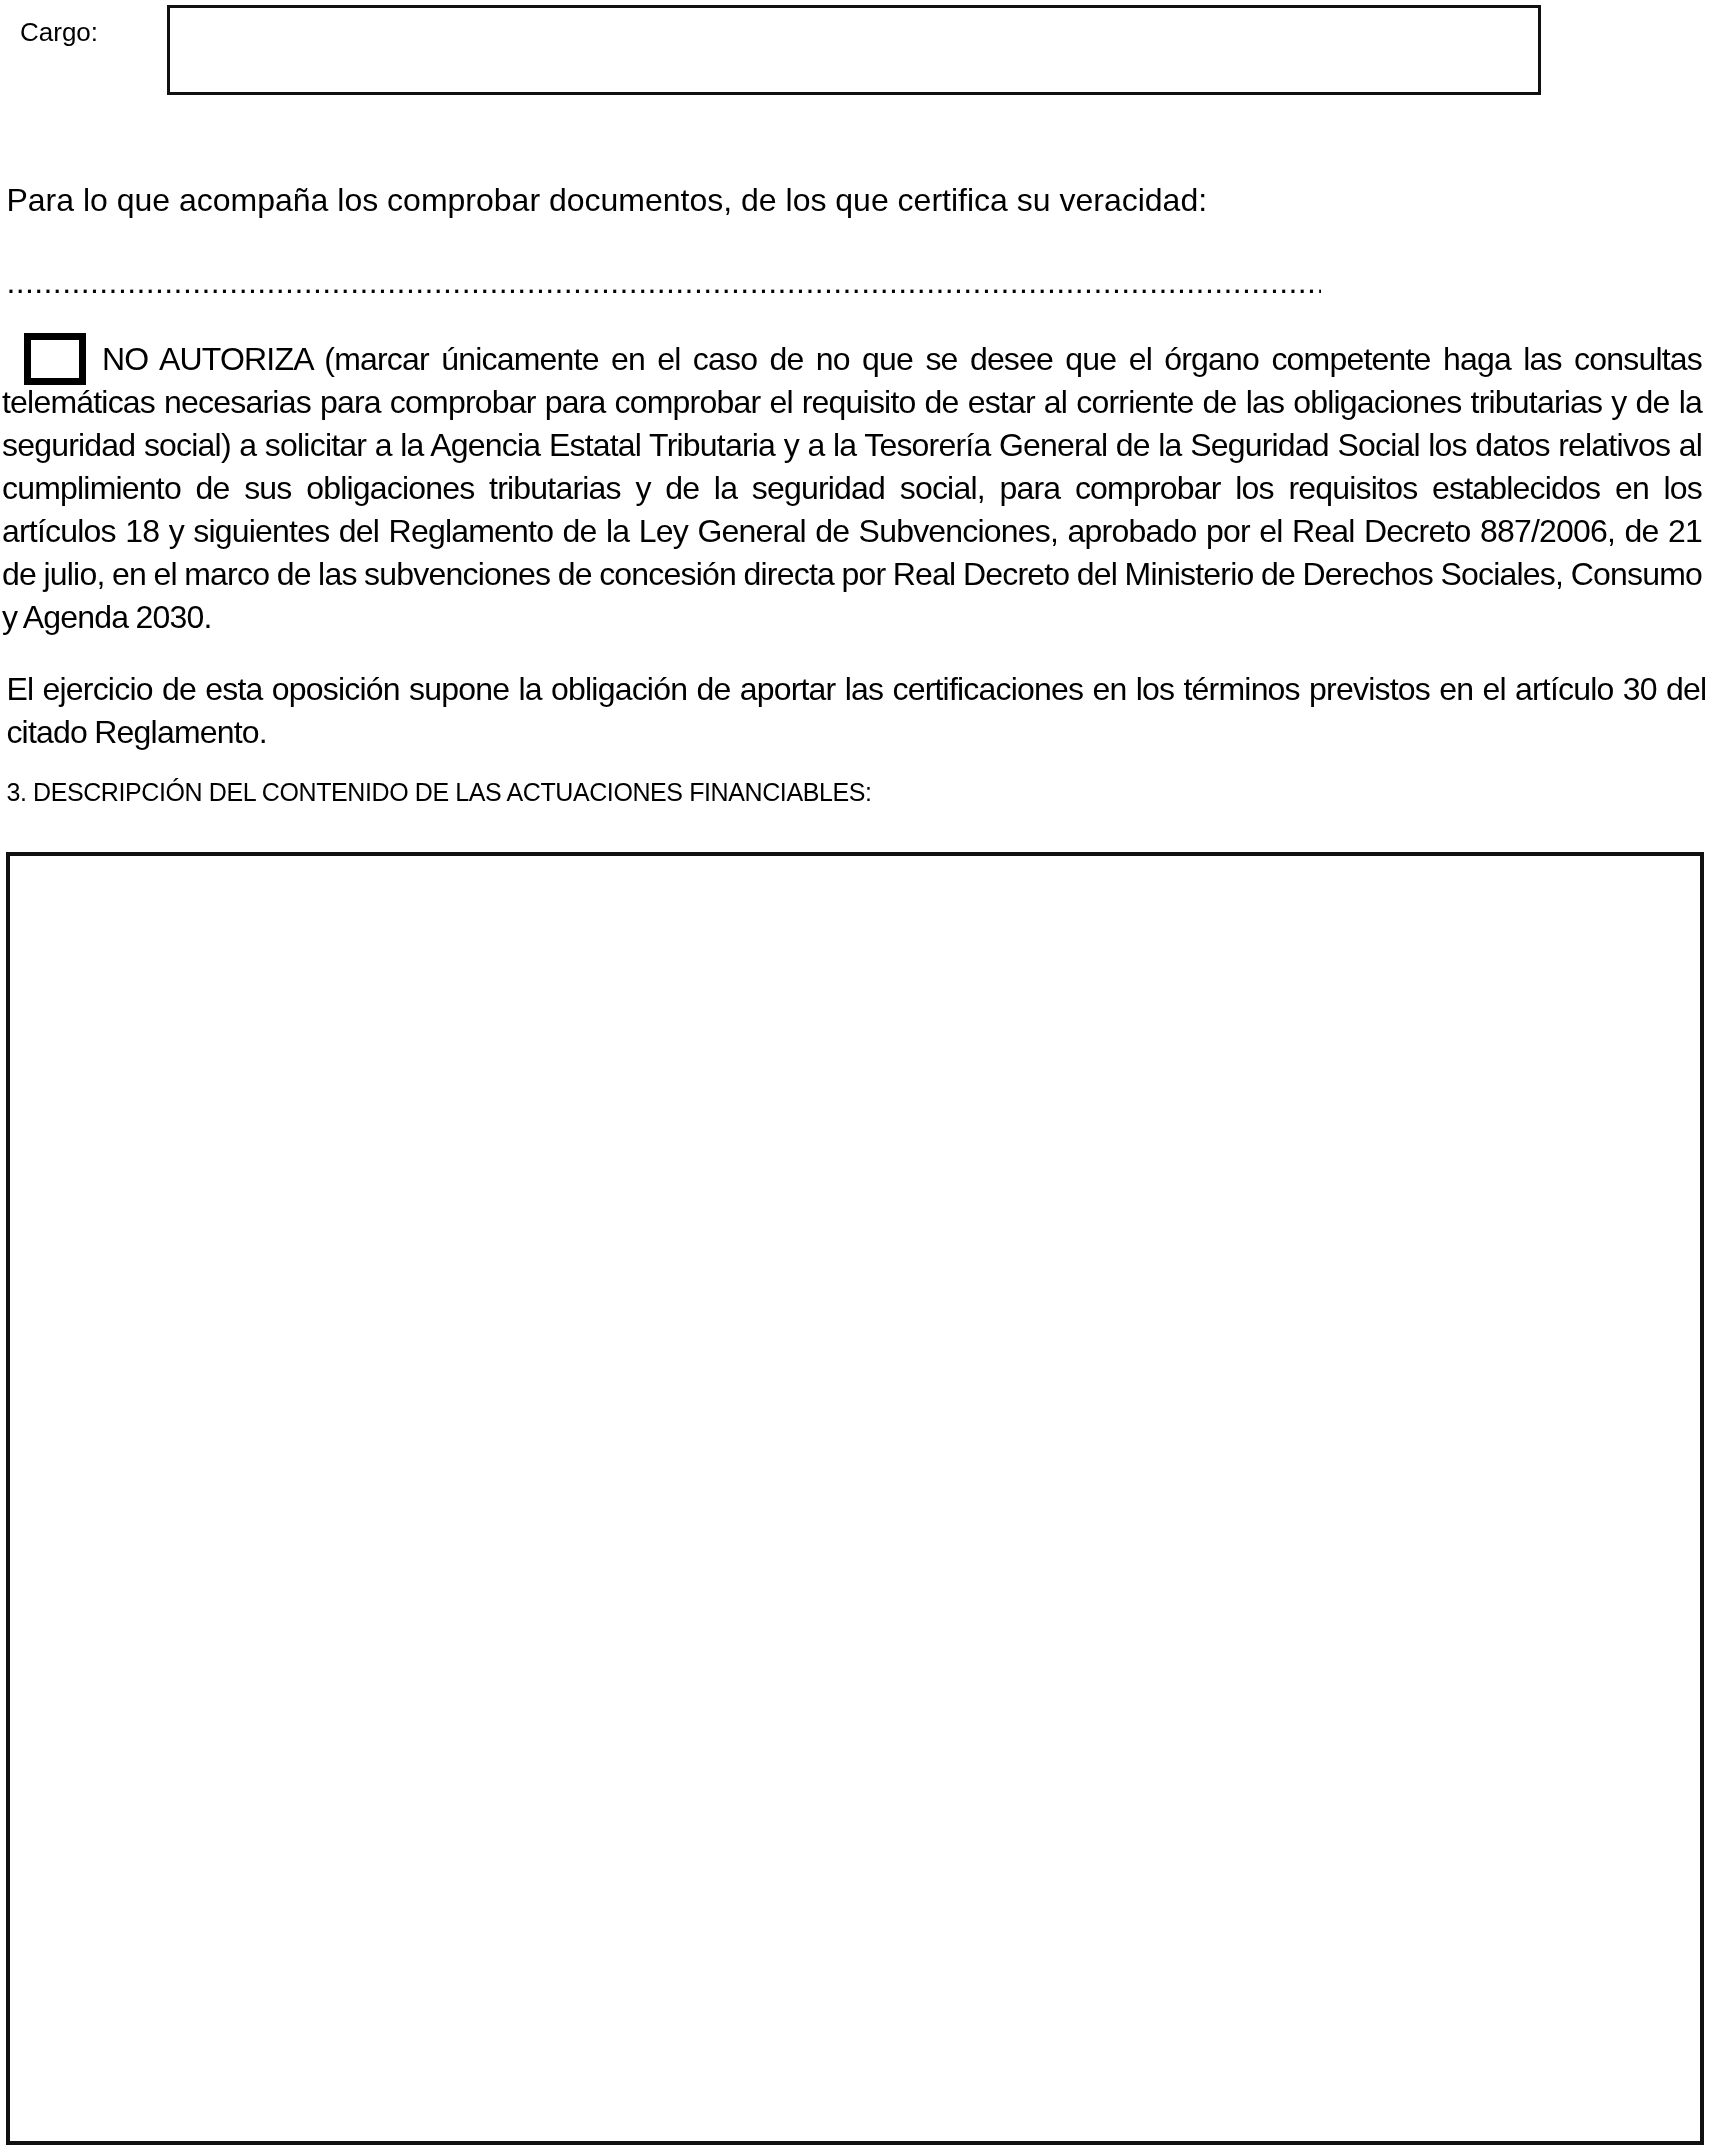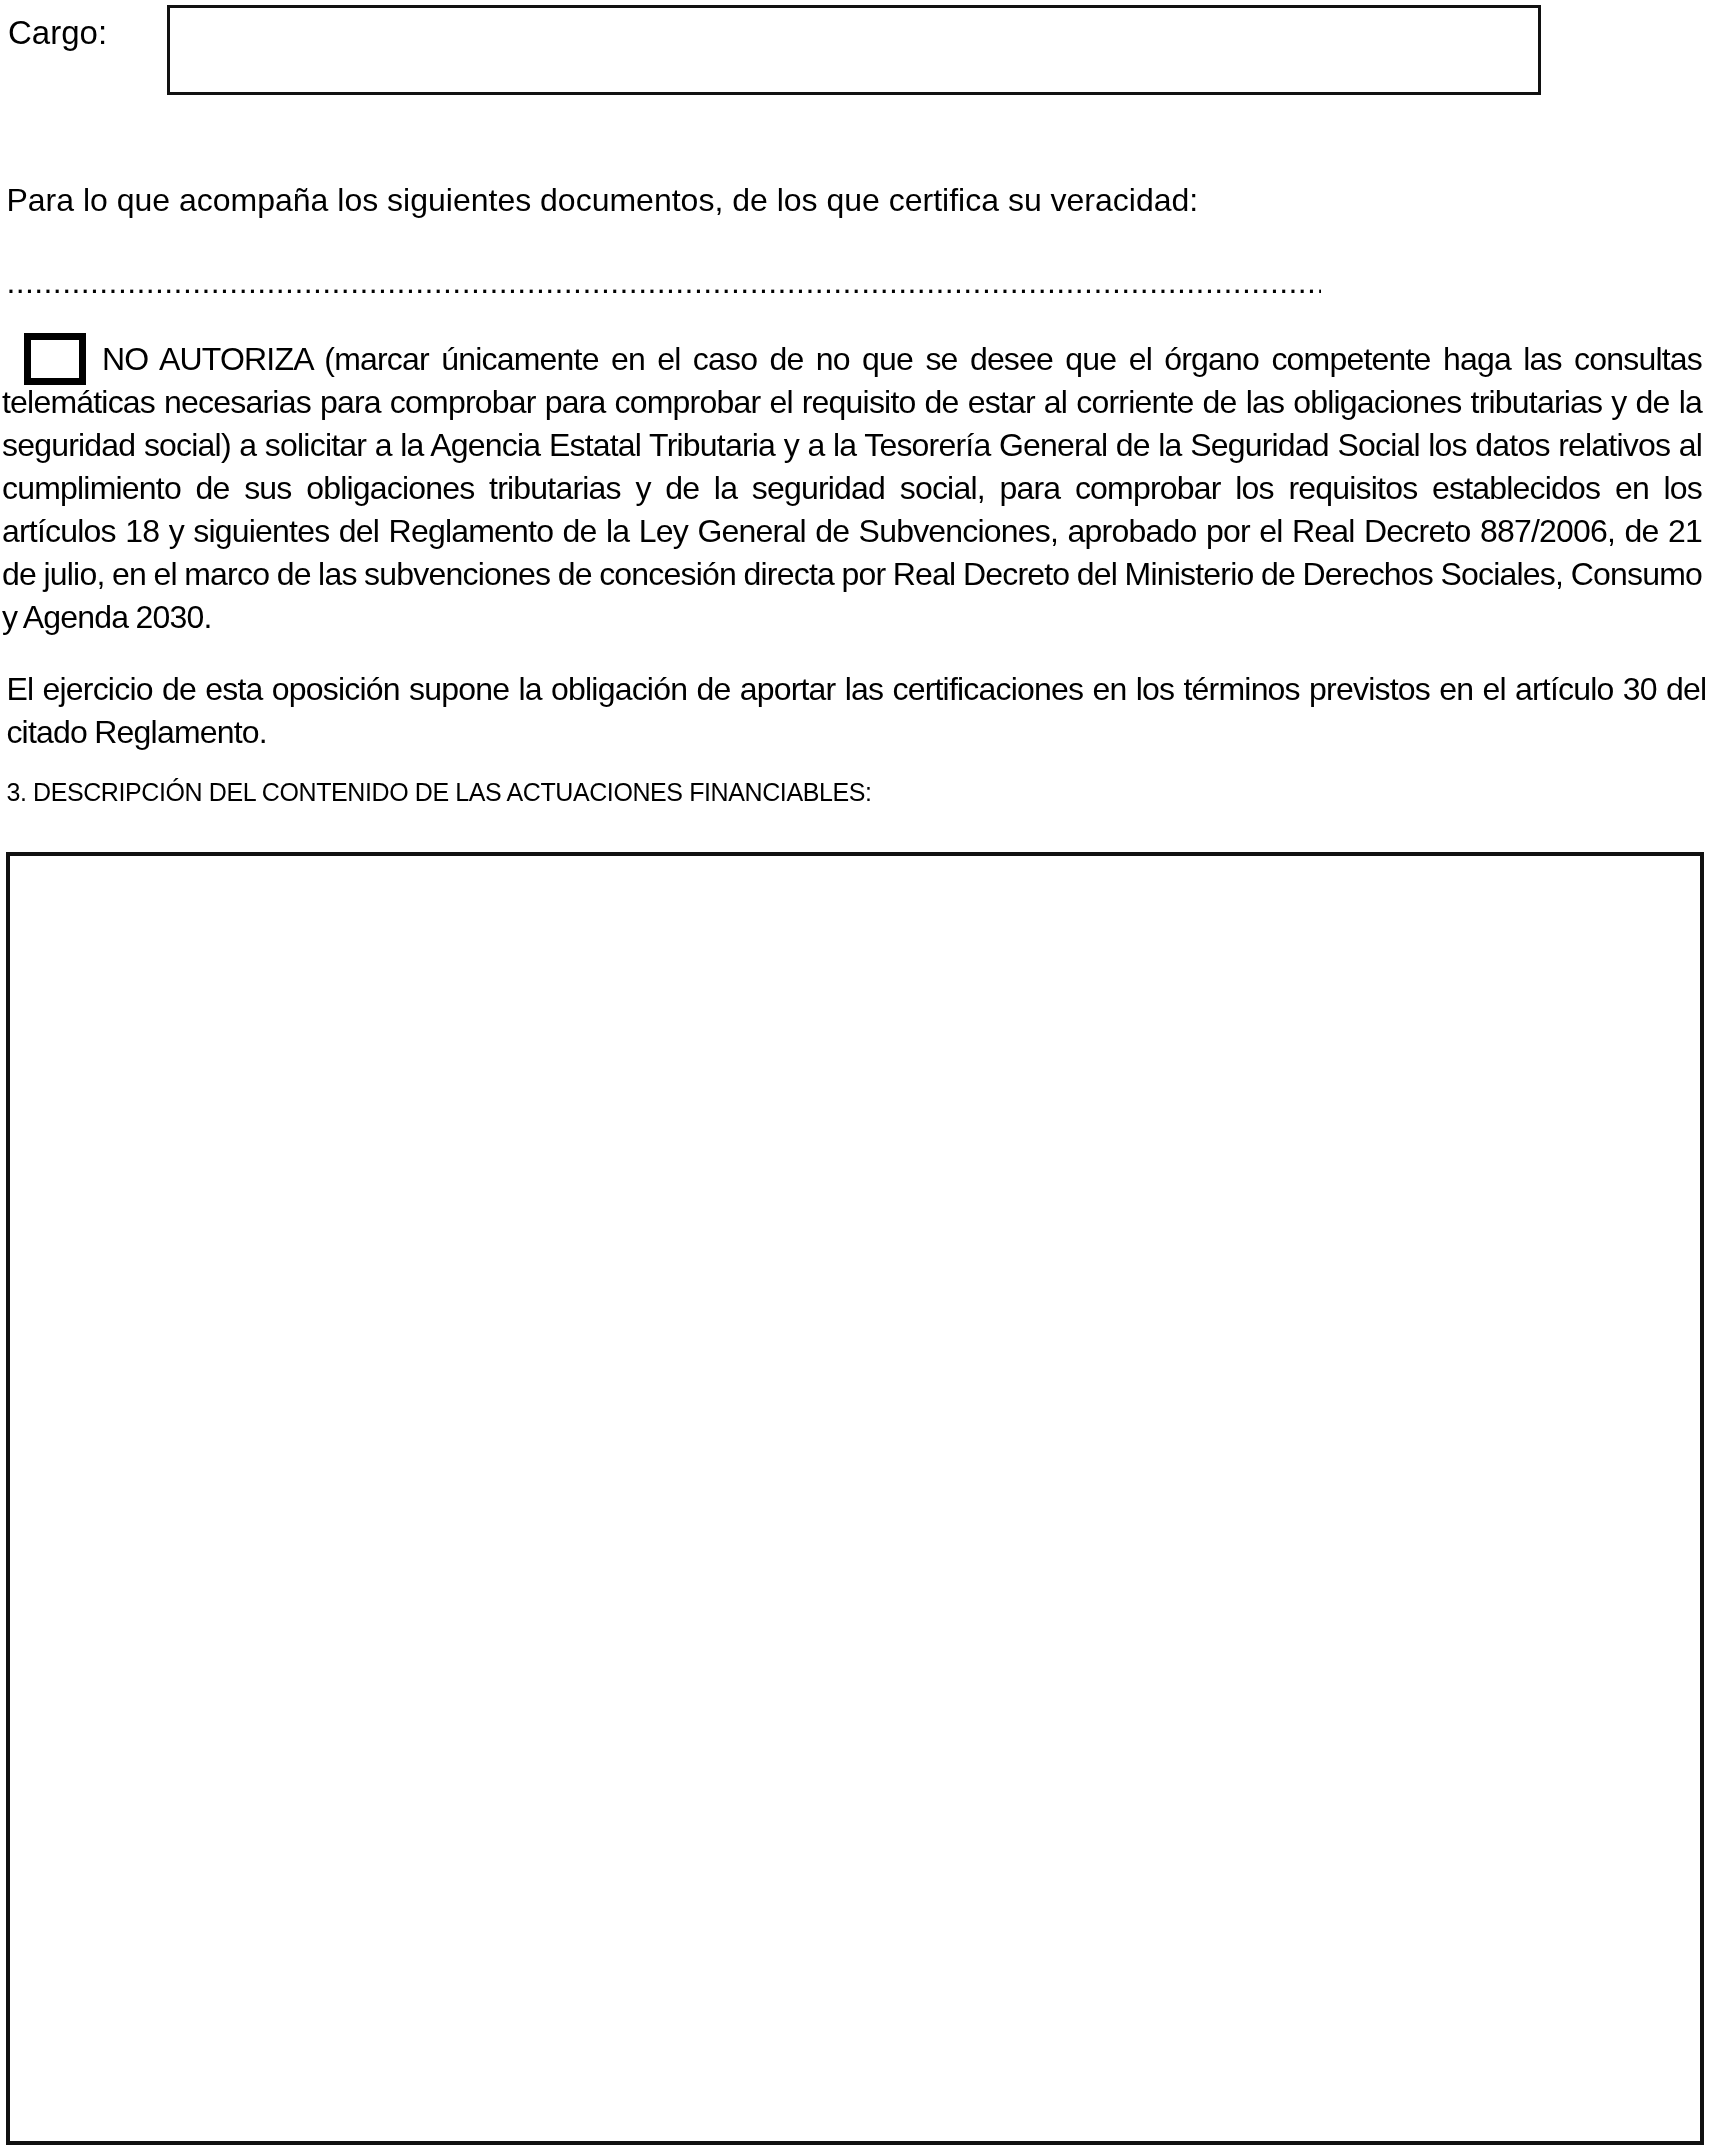--- a/index.html
+++ b/index.html
@@ -12,22 +12,22 @@
     overflow:hidden;
   }
   .page {
     position:absolute; left:0; top:0;
     width:1711px; height:2151px;
     background:#ffffff;
     font-size:32px;
     line-height:43px;
   }
   .cargo-label {
-    position:absolute; left:8px; top:11.3px;
-    font-size:33px; white-space:nowrap;
+    position:absolute; left:20px; top:11.3px;
+    font-size:26px; white-space:nowrap;
   }
   .cargo-box {
     position:absolute; left:167px; top:4.8px;
     width:1374px; height:90px;
     border:3.2px solid #111111;
     background:#ffffff;
     padding:6.4px 11.3px;
     font-size:32px;
   }
   .intro {
@@ -80,21 +80,21 @@
 </style>
 </head>
 <body>
 
 <div class="page">
 
   <span class="cargo-label">Cargo:</span>
 
   <div class="cargo-box"><span></span></div>
 
-  <p class="intro">Para lo que acompaña los siguientes documentos, de los que certifica su veracidad:</p>
+  <p class="intro">Para lo que acompaña los comprobar documentos, de los que certifica su veracidad:</p>
 
   <div class="dots">....................................................................................................................................................................</div>
 
   <span class="checkbox"></span>
 
   <p class="authorization">NO AUTORIZA (marcar únicamente en el caso de no que se desee que el órgano competente haga las consultas telemáticas necesarias para comprobar para comprobar el requisito de estar al corriente de las obligaciones tributarias y de la seguridad social) a solicitar a la Agencia Estatal Tributaria y a la Tesorería General de la Seguridad Social los datos relativos al cumplimiento de sus obligaciones tributarias y de la seguridad social, para comprobar los requisitos establecidos en los artículos 18 y siguientes del Reglamento de la Ley General de Subvenciones, aprobado por el Real Decreto 887/2006, de 21 de julio, en el marco de las subvenciones de concesión directa por Real Decreto del Ministerio de Derechos Sociales, Consumo y Agenda 2030.</p>
 
   <p class="obligation">El ejercicio de esta oposición supone la obligación de aportar las certificaciones en los términos previstos en el artículo 30 del citado Reglamento.</p>
 
   <h2 class="section-heading">3. DESCRIPCIÓN DEL CONTENIDO DE LAS ACTUACIONES FINANCIABLES:</h2>

